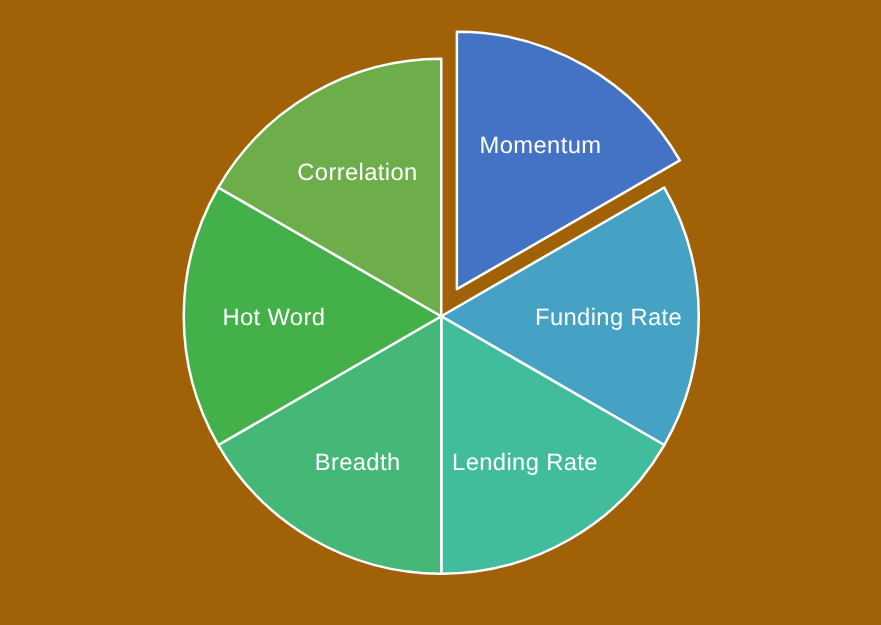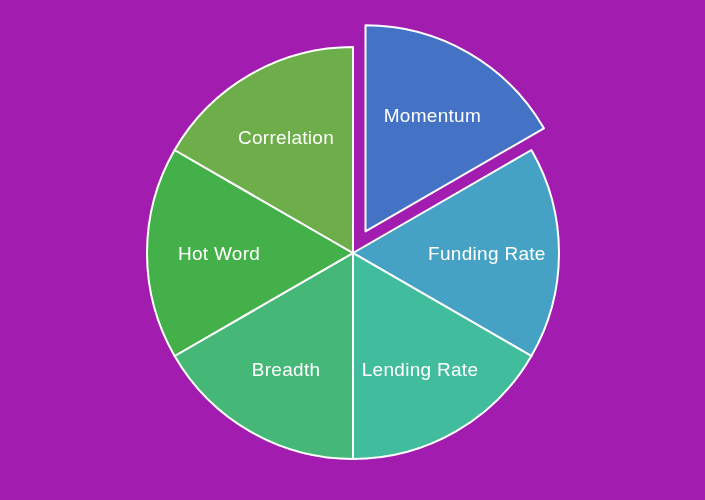--- a/index.html
+++ b/index.html
@@ -5,21 +5,21 @@
   html, body {
     margin: 0;
     padding: 0;
     background: #ffffff;
     font-family: "Liberation Sans", sans-serif;
   }
   .stage {
     position: relative;
     width: 705px;
     height: 500px;
-    background: #a21caf;
+    background: #a16207;
     overflow: hidden;
   }
   .stage svg {
     display: block;
   }
   .pie-label {
     font-family: "Liberation Sans", sans-serif;
     font-size: 19px;
     font-weight: 400;
     fill: #ffffff;

